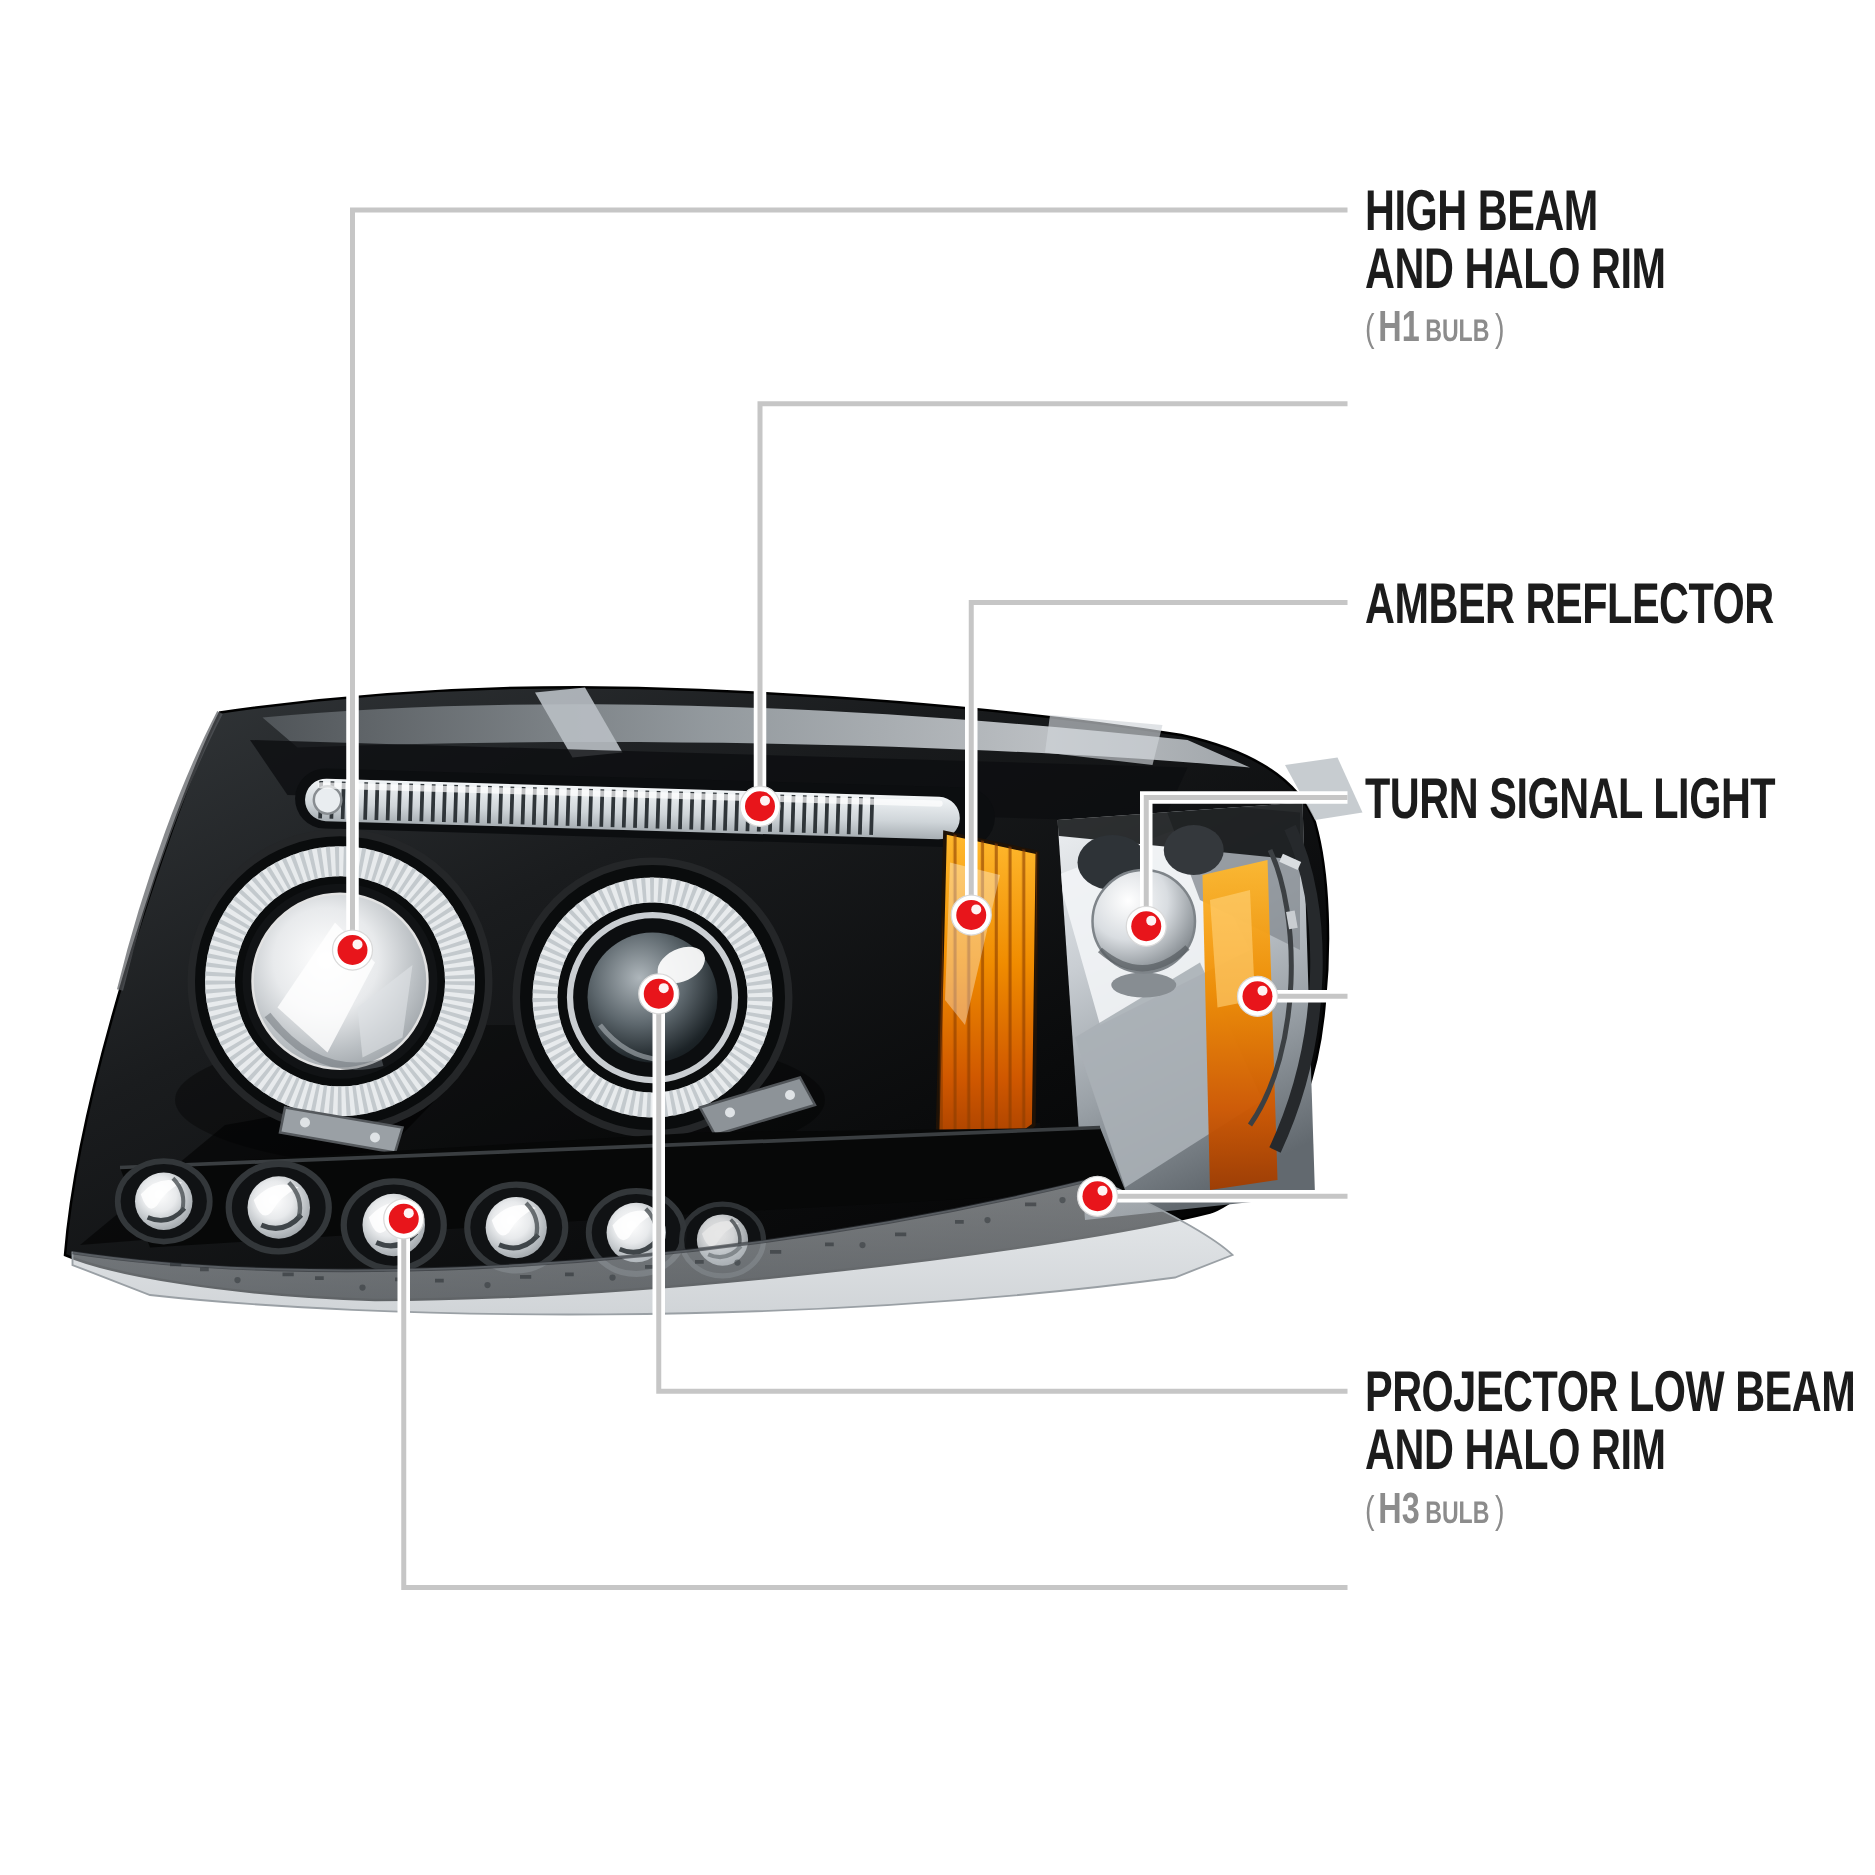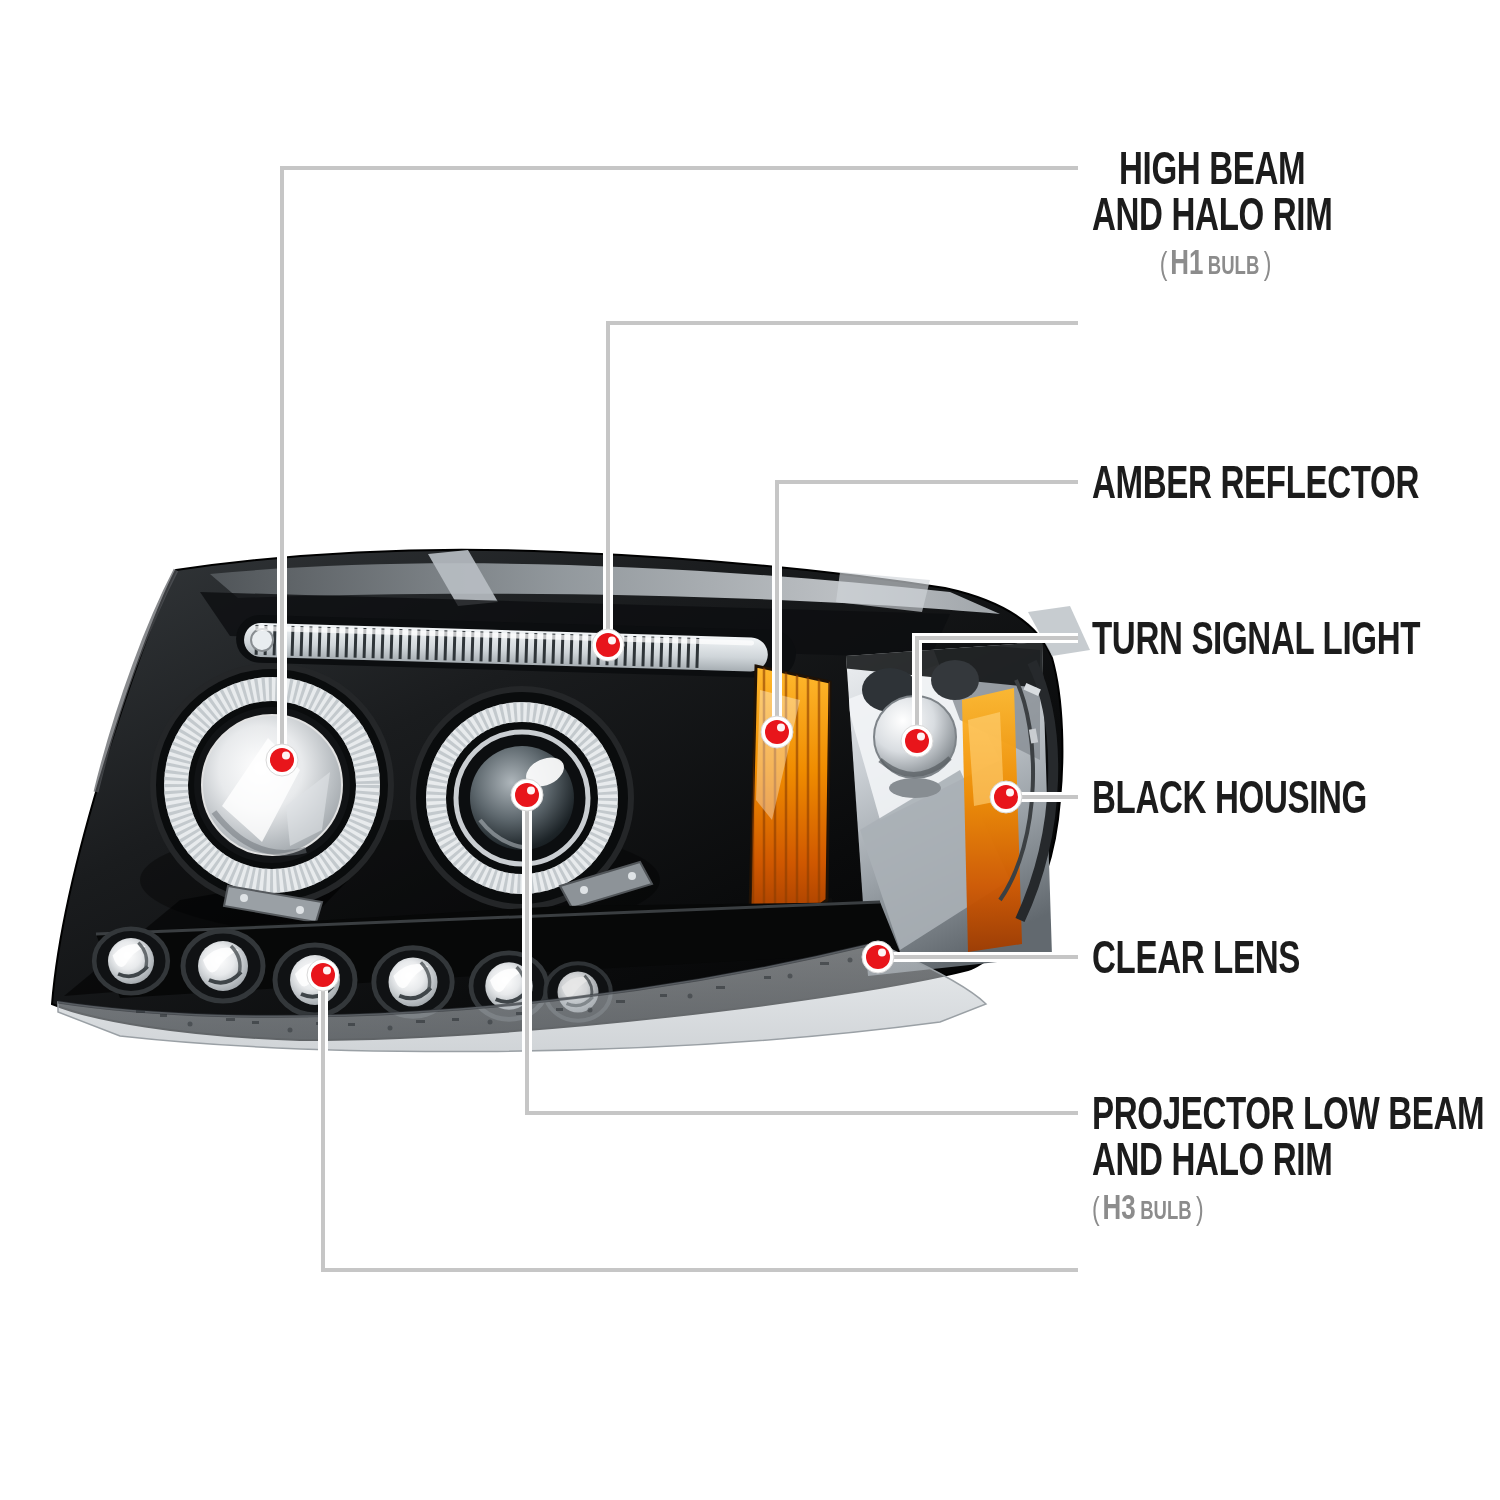--- a/index.html
+++ b/index.html
@@ -272,44 +272,38 @@
       <circle cx="531" cy="790.5" r="4" fill="#ffffff" opacity="0.95"></circle>
       <polyline points="323,975 323,1270 1078,1270" fill="none" stroke="#ffffff" stroke-width="10"></polyline>
       <polyline points="323,975 323,1270 1078,1270" fill="none" stroke="#c6c6c6" stroke-width="4"></polyline>
       <circle cx="323" cy="975" r="16" fill="#ffffff" stroke="#d9d9d9" stroke-width="1"></circle>
       <circle cx="323" cy="975" r="12" fill="#e8151b"></circle>
       <circle cx="327" cy="970.5" r="4" fill="#ffffff" opacity="0.95"></circle>
     </svg>
 
   <div id="labels">
 
-    <div class="callout-label" style="left:1092px;top:145px;text-align:center;">
+    <div class="callout-label" style="left:1092px;top:145px;">
       <div class="cl-line">HIGH BEAM</div>
       <div class="cl-line">AND HALO RIM</div>
       <div class="cl-note">
         <span class="paren">(</span><span class="code">H1</span><span class="word">BULB</span><span class="paren">)</span>
       </div>
     </div>
 
 
     <div class="callout-label" style="left:1092px;top:459px;">
       <div class="cl-line">AMBER REFLECTOR</div>
     </div>
 
     <div class="callout-label" style="left:1092px;top:615px;">
       <div class="cl-line">TURN SIGNAL LIGHT</div>
     </div>
 
-    <div class="callout-label" style="left:1092px;top:774px;">
-      <div class="cl-line">BLACK HOUSING</div>
-    </div>
-
-    <div class="callout-label" style="left:1092px;top:934px;">
-      <div class="cl-line">CLEAR LENS</div>
-    </div>
+
 
     <div class="callout-label" style="left:1092px;top:1090px;">
       <div class="cl-line">PROJECTOR LOW BEAM</div>
       <div class="cl-line">AND HALO RIM</div>
       <div class="cl-note">
         <span class="paren">(</span><span class="code">H3</span><span class="word">BULB</span><span class="paren">)</span>
       </div>
     </div>
 
 

